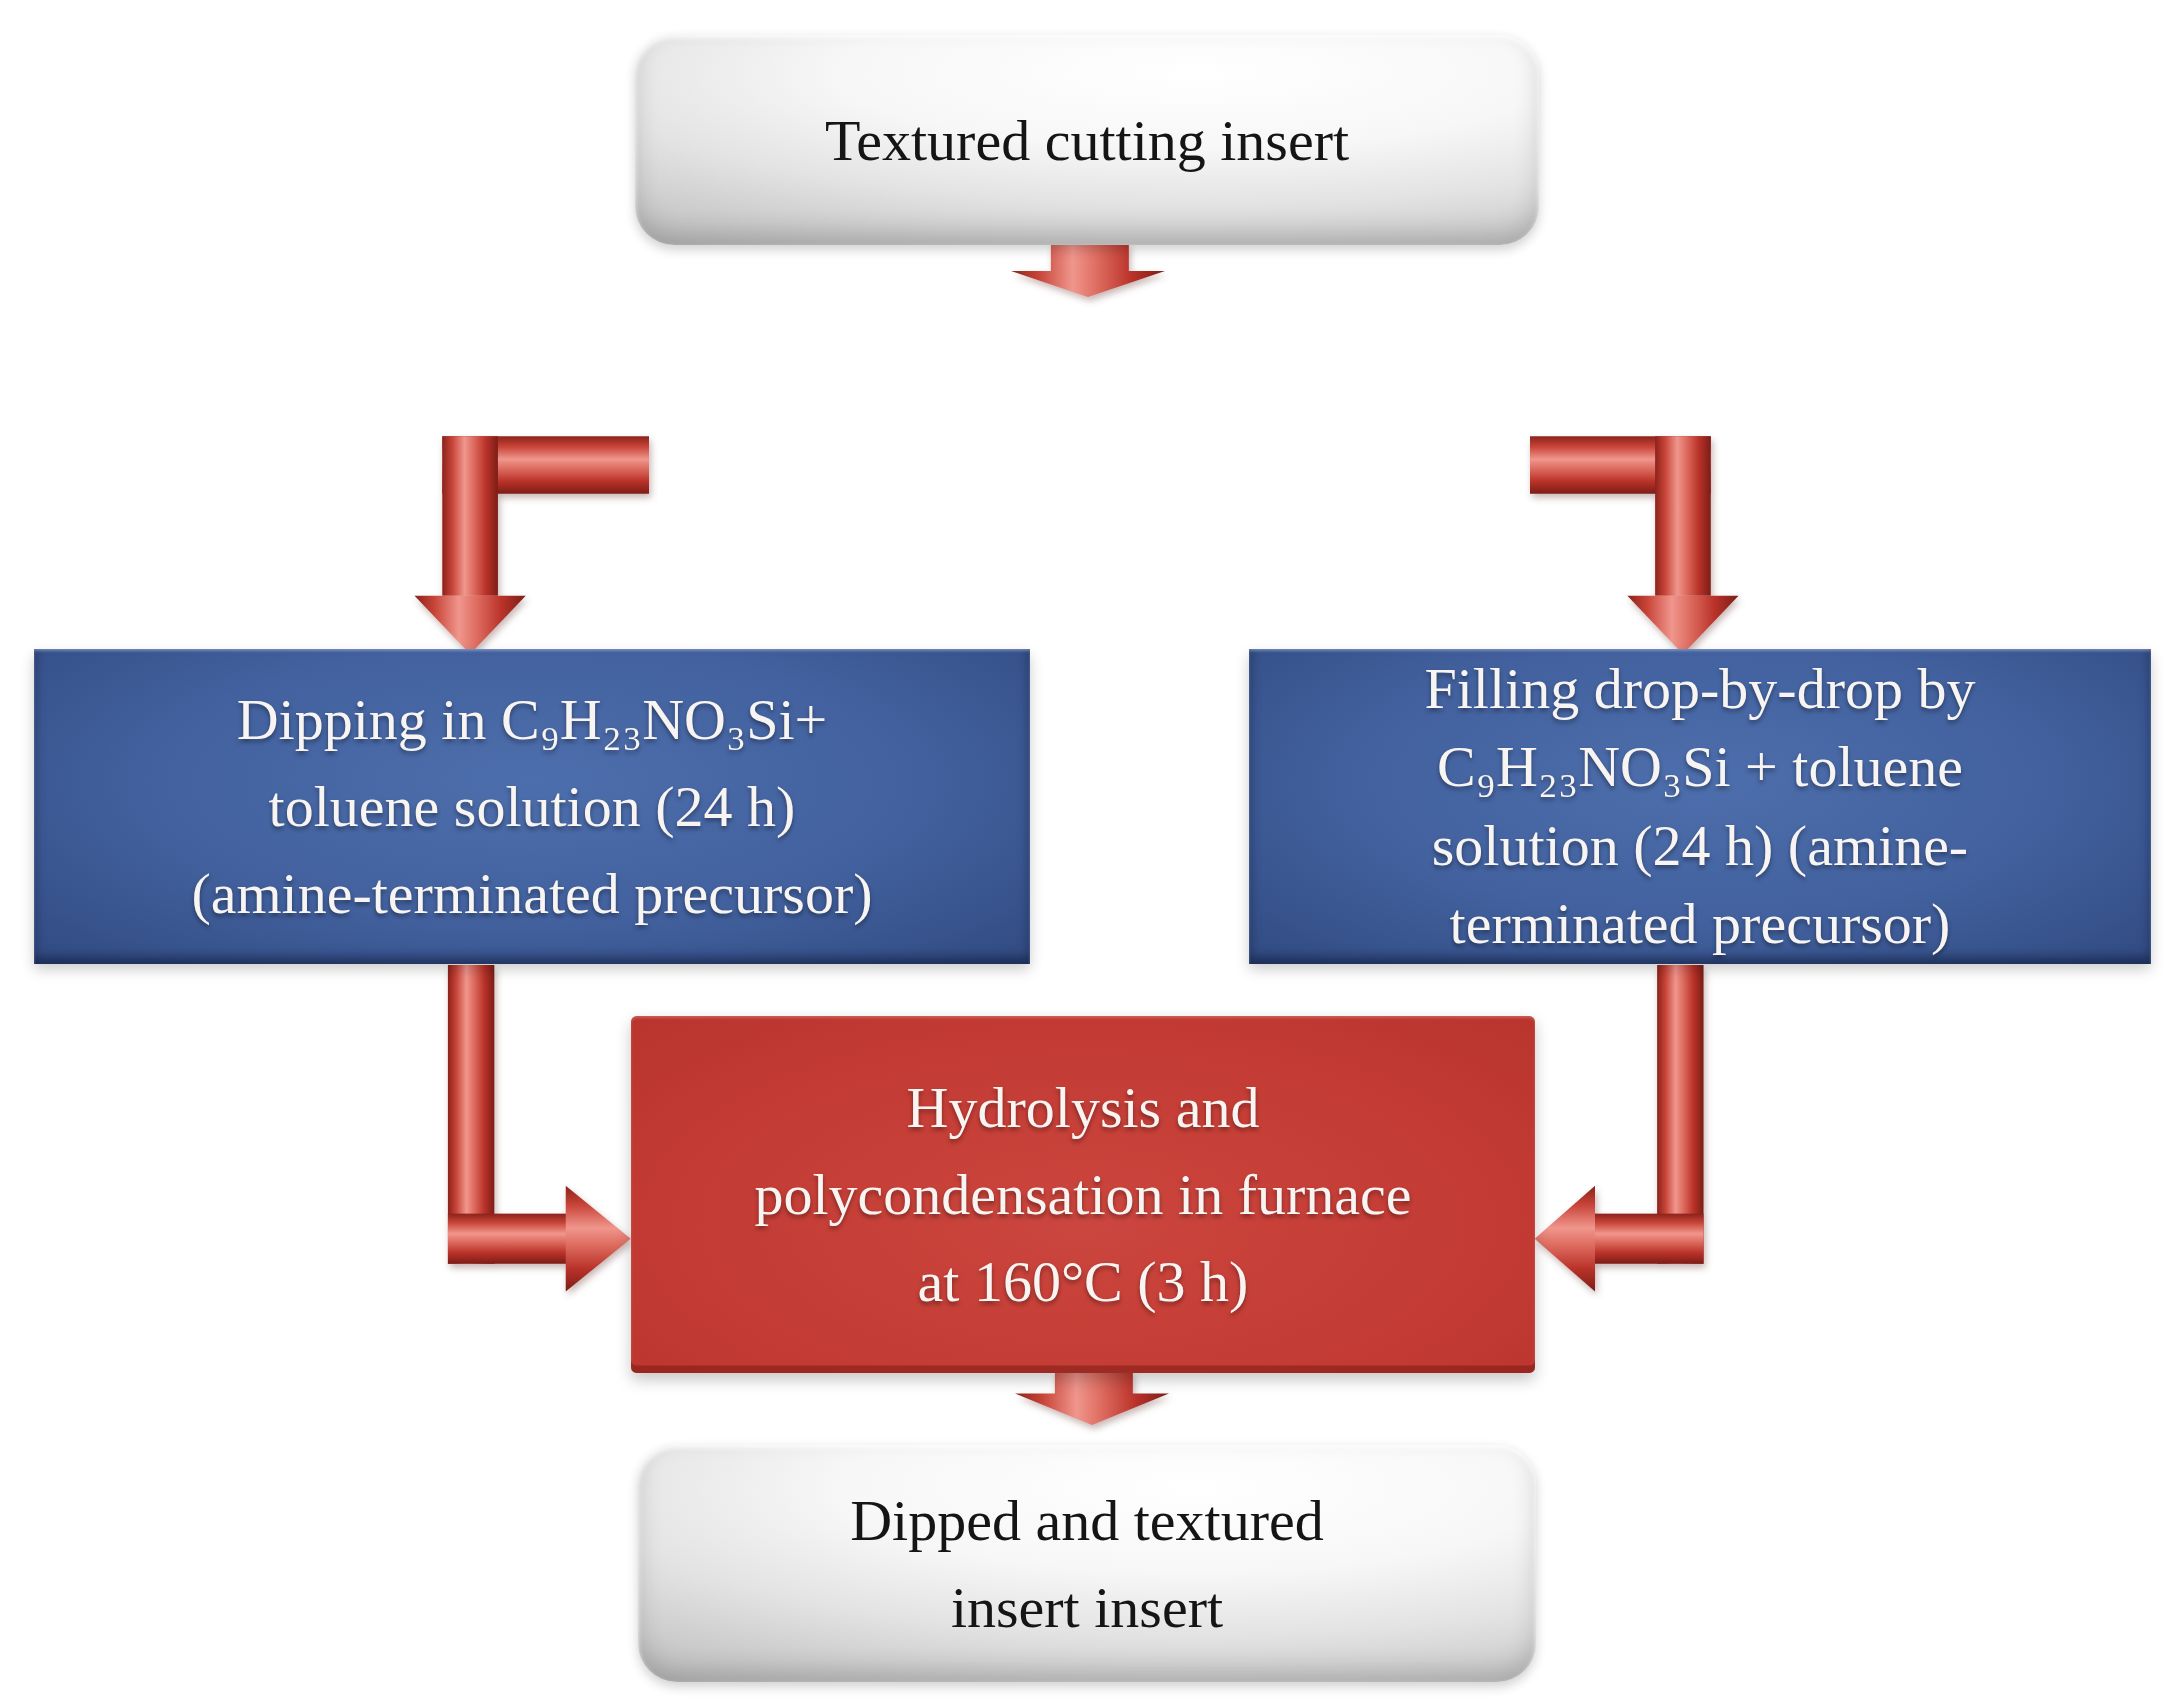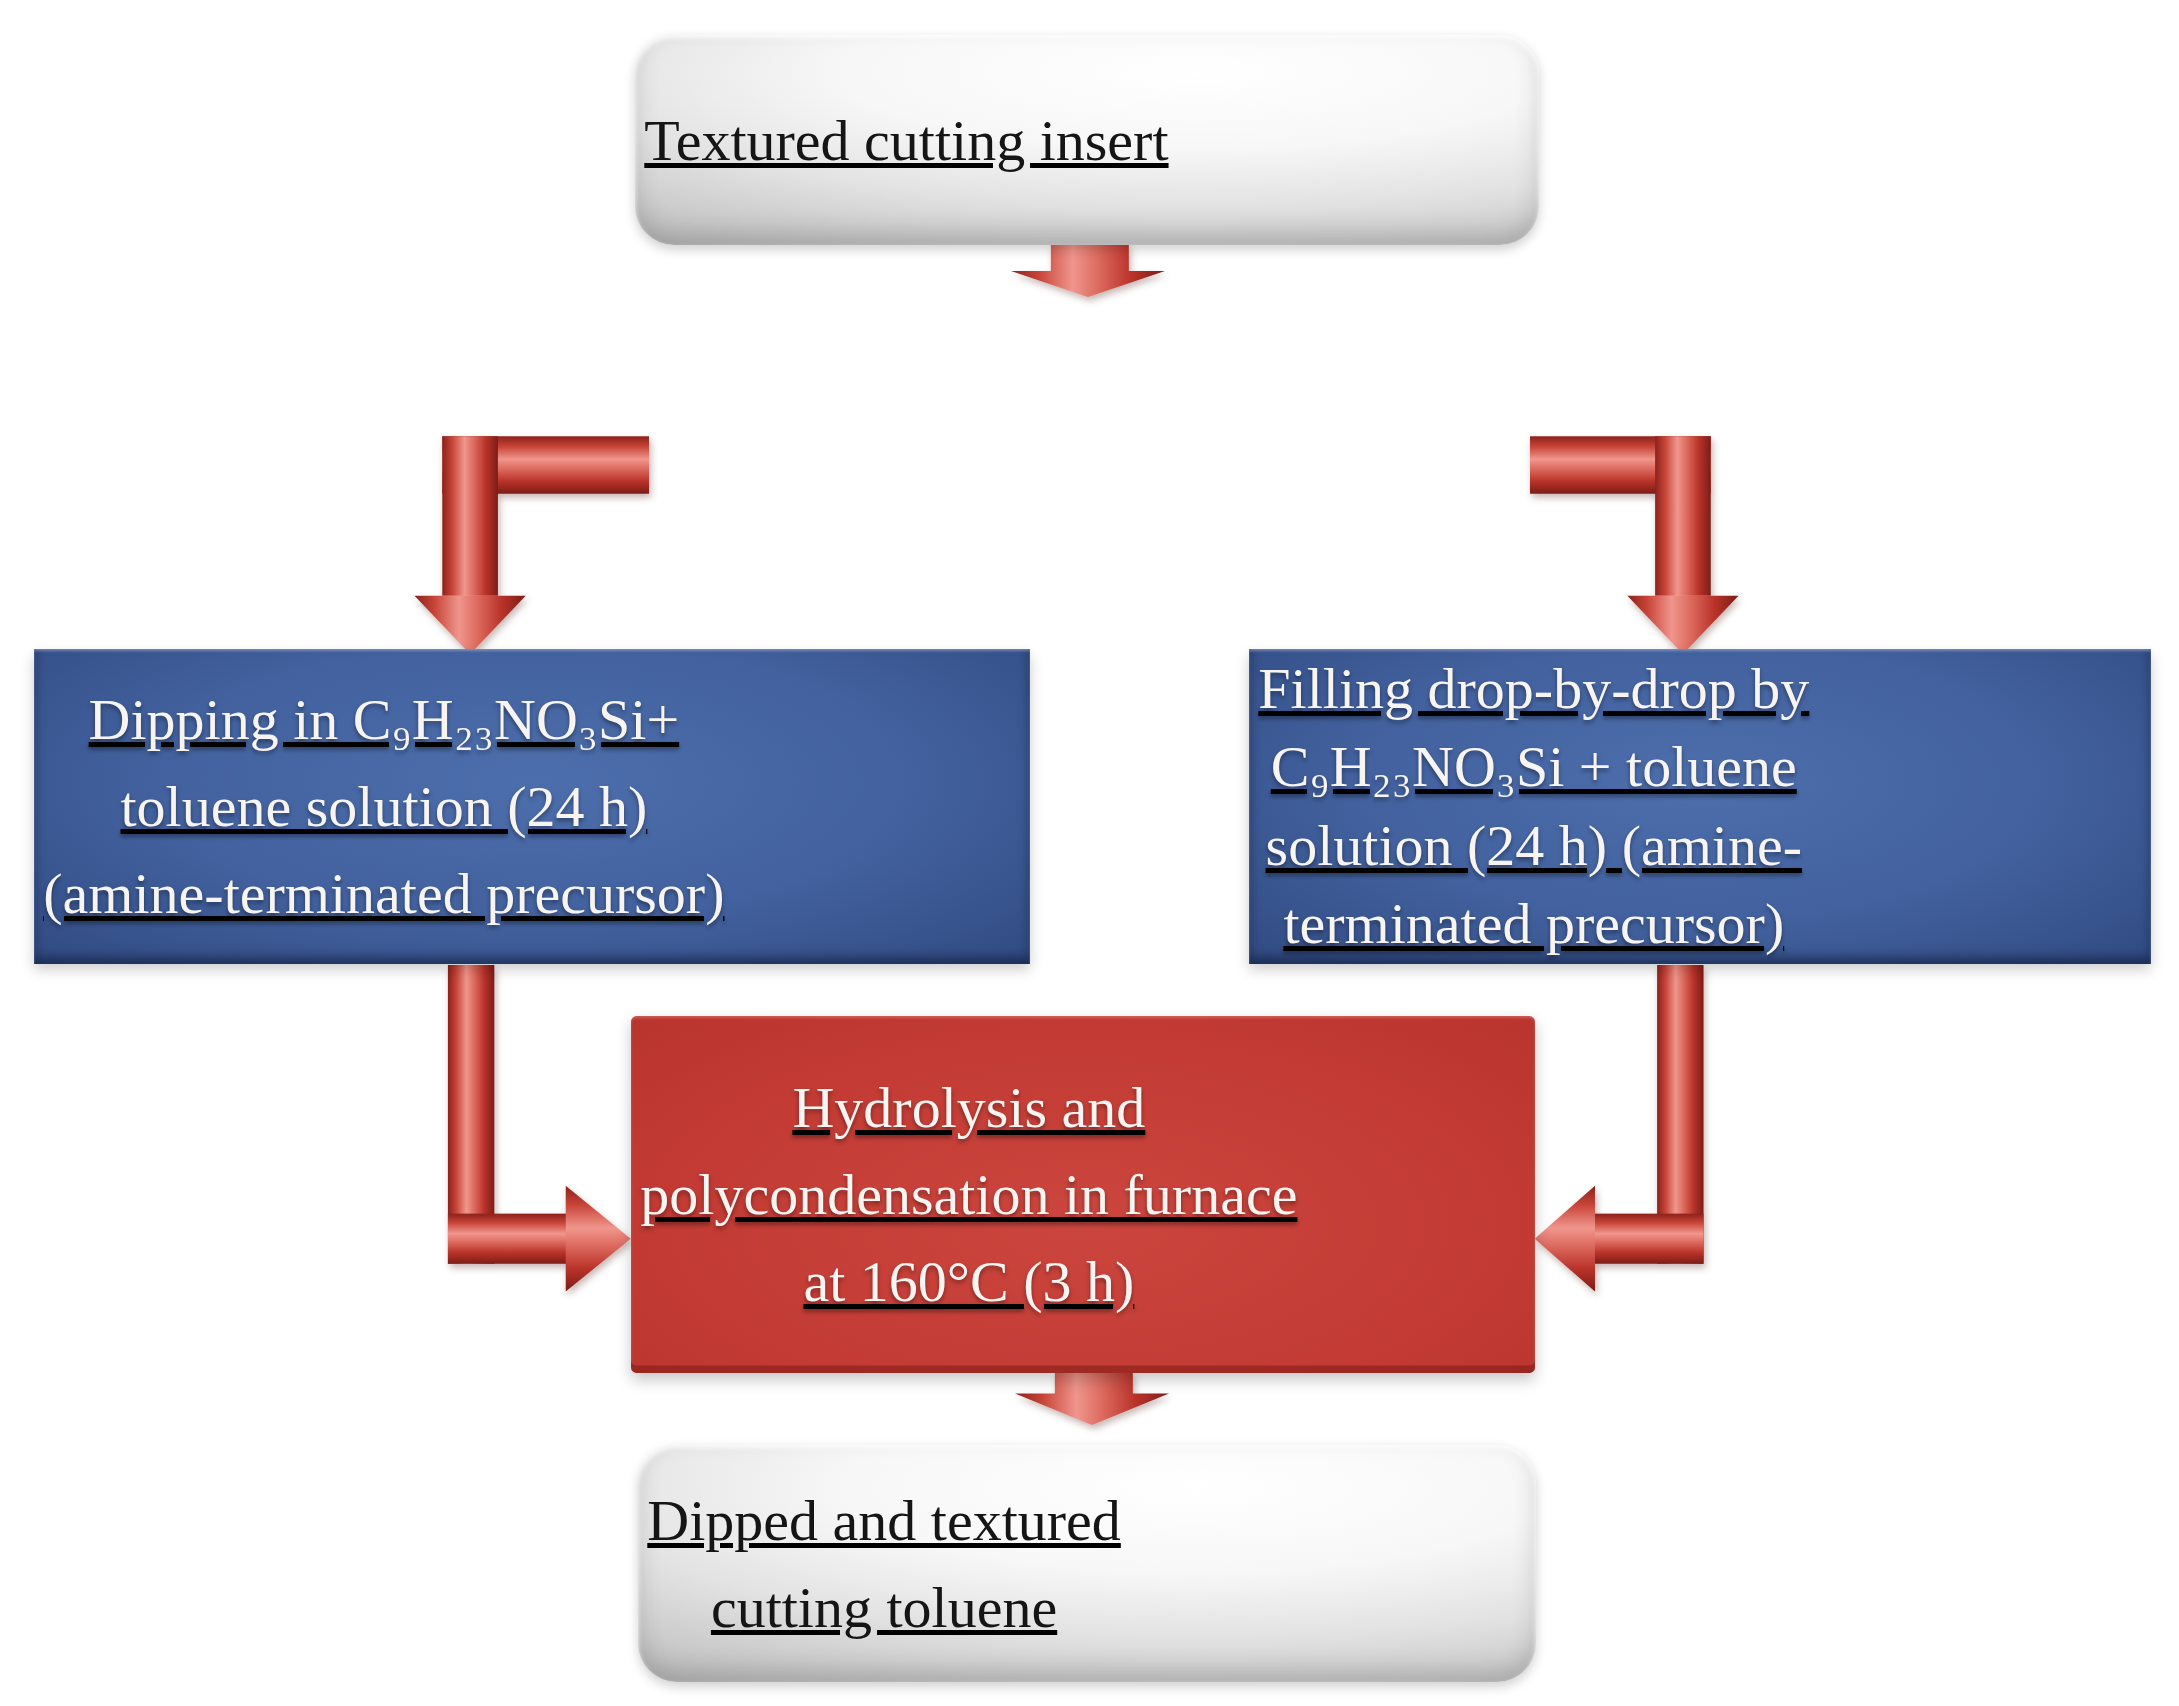--- a/index.html
+++ b/index.html
@@ -8,25 +8,24 @@
     width: 2180px;
     height: 1707px;
     background: #ffffff;
     overflow: hidden;
     font-family: "Liberation Serif", "DejaVu Serif", serif;
   }
   .node {
     position: absolute;
     display: flex;
     align-items: center;
-    justify-content: flex-start;
+    justify-content: center;
     text-align: center;
     box-sizing: border-box;
     z-index: 2;
-    text-decoration: underline;
   }
   .node-text {
     white-space: pre-line;
     font-size: 58px;
     line-height: 1.5;
     display: block;
     padding: 0 9.3px;
   }
   
   .gray-node {
@@ -142,17 +141,17 @@
   </div>
 
   <div class="node red-node" style="left:631px;top:1016px;width:904px;height:357px">
     <span class="node-text">Hydrolysis and
 polycondensation in furnace
 at 160°C (3 h)</span>
   </div>
 
   <div class="node gray-node" style="left:638px;top:1445px;width:898px;height:237px">
     <span class="node-text">Dipped and textured
-cutting toluene</span>
+insert insert</span>
   </div>
 
 </div>
 
 
 </body></html>

